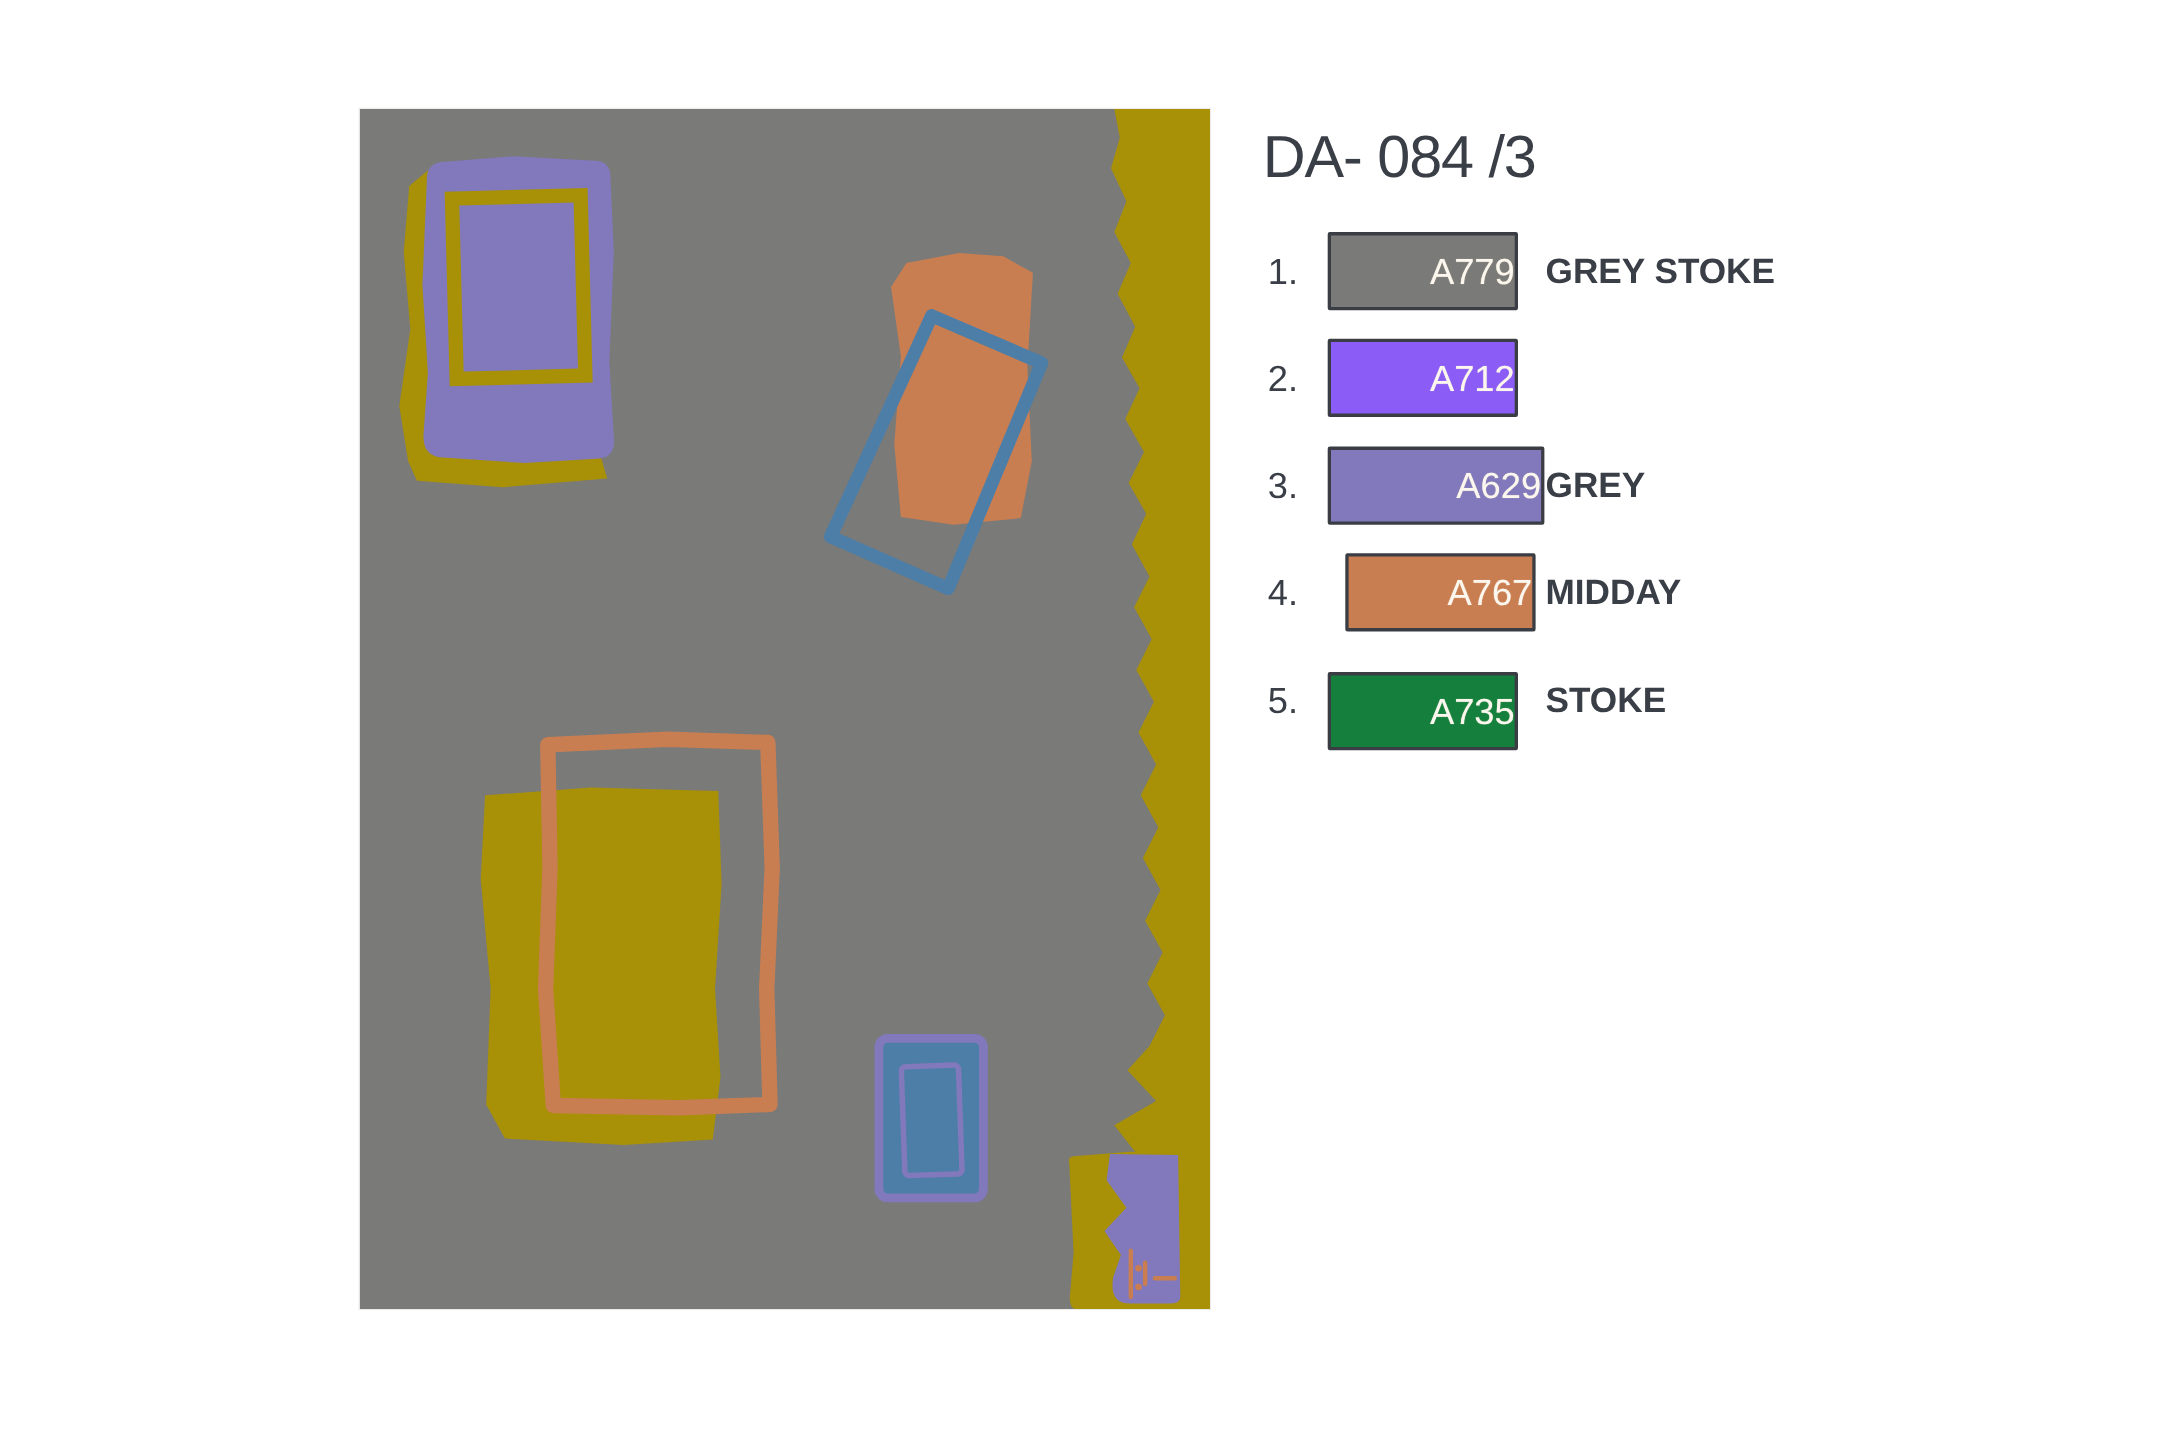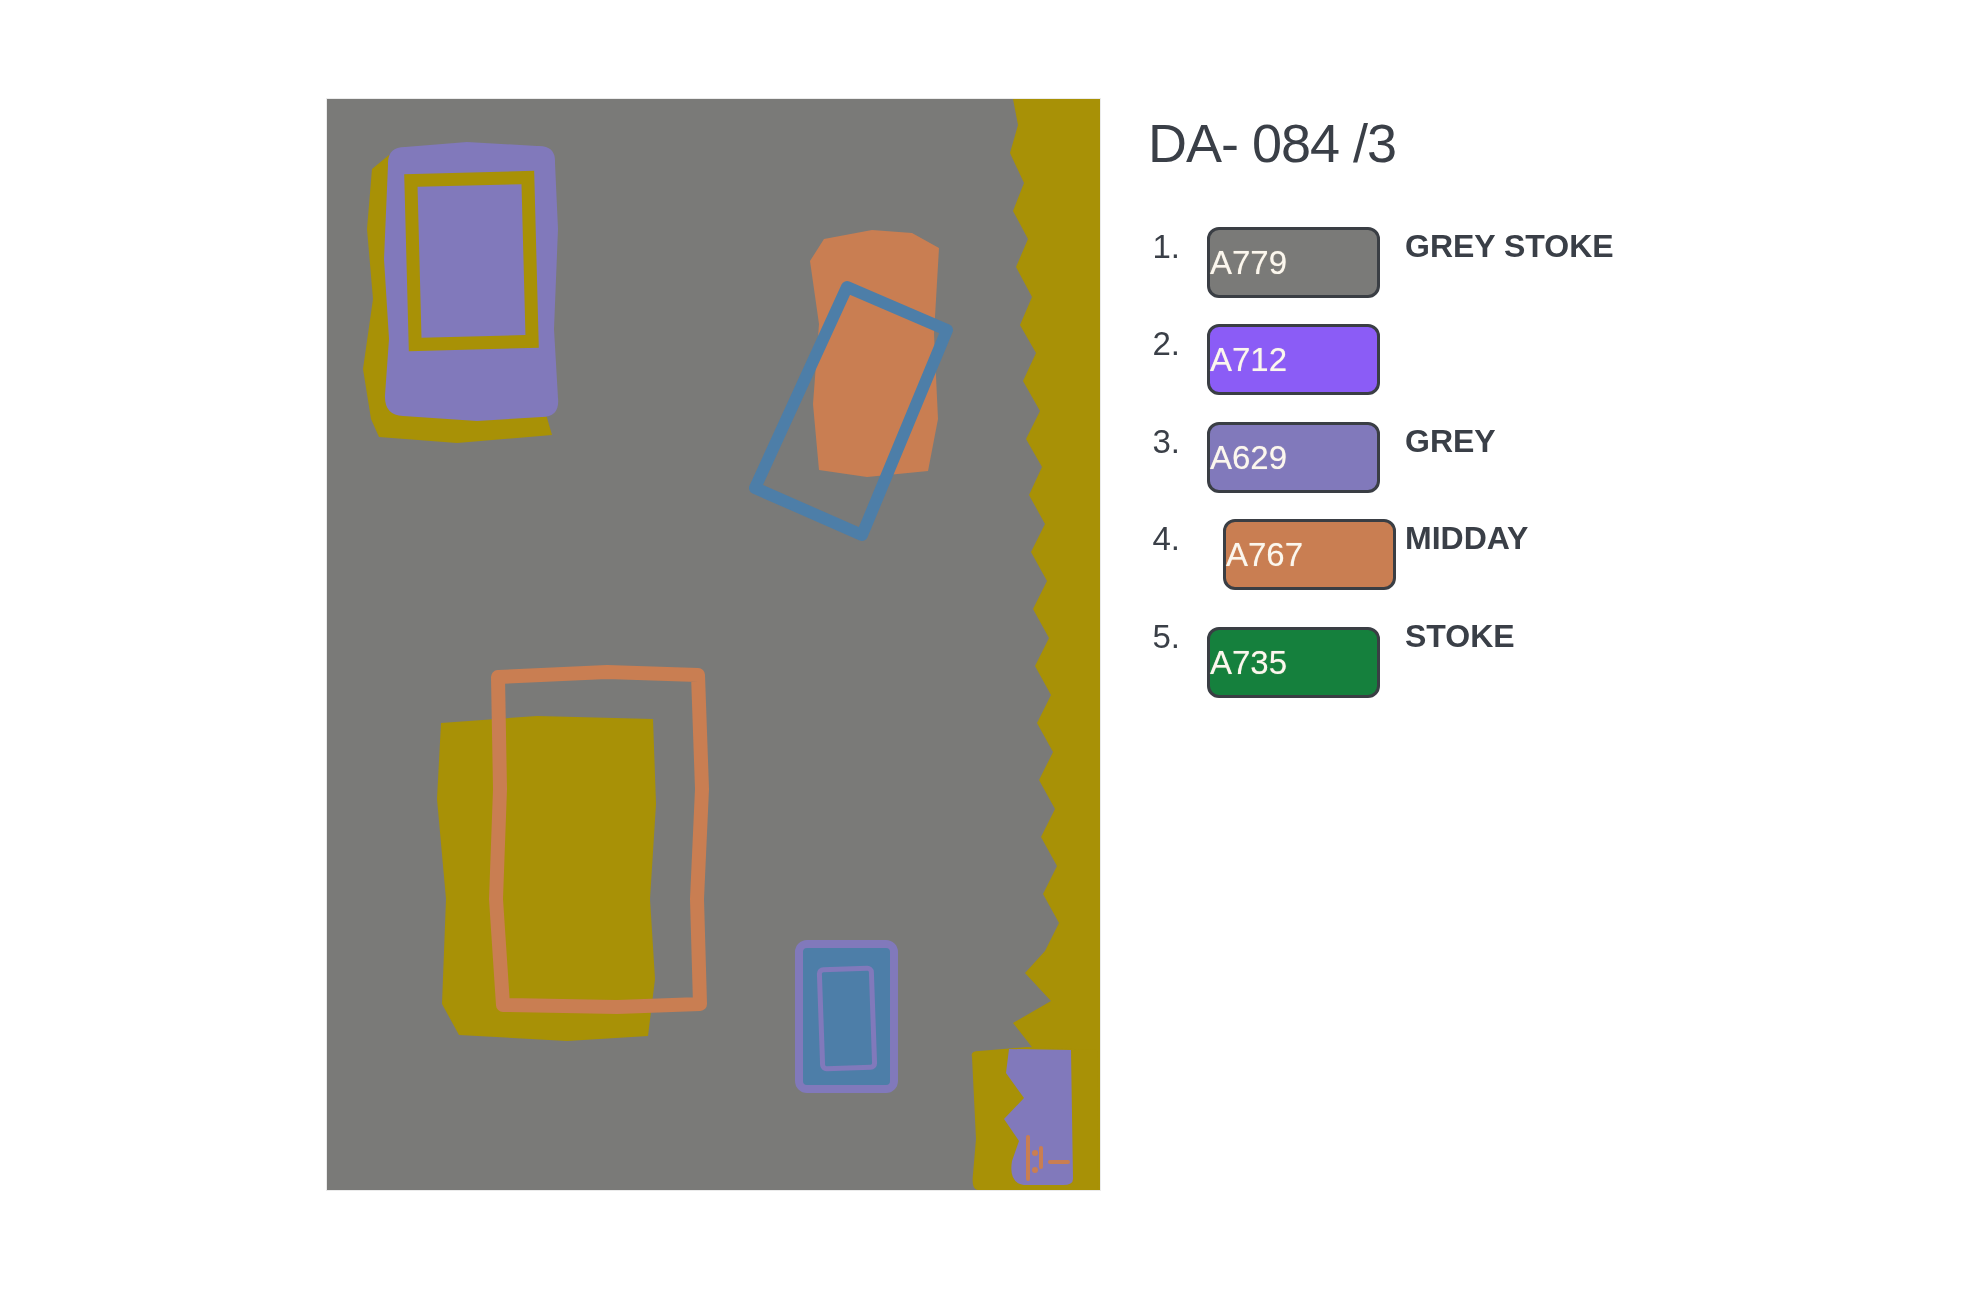--- a/index.html
+++ b/index.html
@@ -7,21 +7,21 @@
   .page{position:relative;width:1968px;height:1312px;background:#ffffff;overflow:hidden;}
 
   
   .artwork{position:absolute;left:327px;top:99px;width:773px;height:1091px;outline:1px solid rgba(0,0,0,0.08);}
   .artwork svg{display:block;width:773px;height:1091px;}
 
   
   .title{position:absolute;left:1148px;top:84px;font-size:54px;letter-spacing:-1px;color:var(--text-dark,#3a3f47);white-space:nowrap;margin-top:28px;}
   .legend-row{position:absolute;left:0;width:1968px;height:71px;}
   .legend-row .num{position:absolute;left:1100px;width:80px;text-align:right;line-height:71px;font-size:33px;color:var(--text-dark,#3a3f47);}
-  .legend-row .swatch{position:absolute;left:1207px;top:16px;width:167px;height:65px;border:3px solid var(--swatch-border,#3a3e44);display:flex;align-items:center;justify-content:flex-start;border-radius:12px;}
+  .legend-row .swatch{position:absolute;left:1207px;top:0;width:167px;height:65px;border:3px solid var(--swatch-border,#3a3e44);display:flex;align-items:center;justify-content:flex-end;border-radius:2px;}
   .legend-row .code{font-size:33px;color:var(--swatch-text,#fbf7ef);text-shadow:0 0 1px rgba(255,235,200,.6);}
   .legend-row .name{position:absolute;left:1405px;line-height:71px;font-size:32px;color:var(--text-dark,#3a3f47);white-space:nowrap;font-weight:bold;}
 </style>
 </head>
 <body>
 
 <div class="page">
 
   <div class="artwork">
     <svg viewBox="0 0 773 1091" xmlns="http://www.w3.org/2000/svg">
@@ -80,21 +80,21 @@
 
     <div class="legend-row" style="top:308px">
       <div class="num">2.</div>
       <div class="swatch" style="background-color: #8b5cf6;">
         <span class="code">A712</span>
       </div>
     </div>
 
     <div class="legend-row" style="top:406px">
       <div class="num">3.</div>
-      <div class="swatch" style="background-color: rgb(129, 121, 187);">
+      <div class="swatch" style="background-color: rgb(129, 121, 187); padding-left: 24px;">
         <span class="code">A629</span>
       </div>
       <div class="name">GREY</div>
     </div>
 
     <div class="legend-row" style="top:503px">
       <div class="num">4.</div>
       <div class="swatch" style="background-color: rgb(201, 126, 82); margin-left: 16px;">
         <span class="code">A767</span>
       </div>

